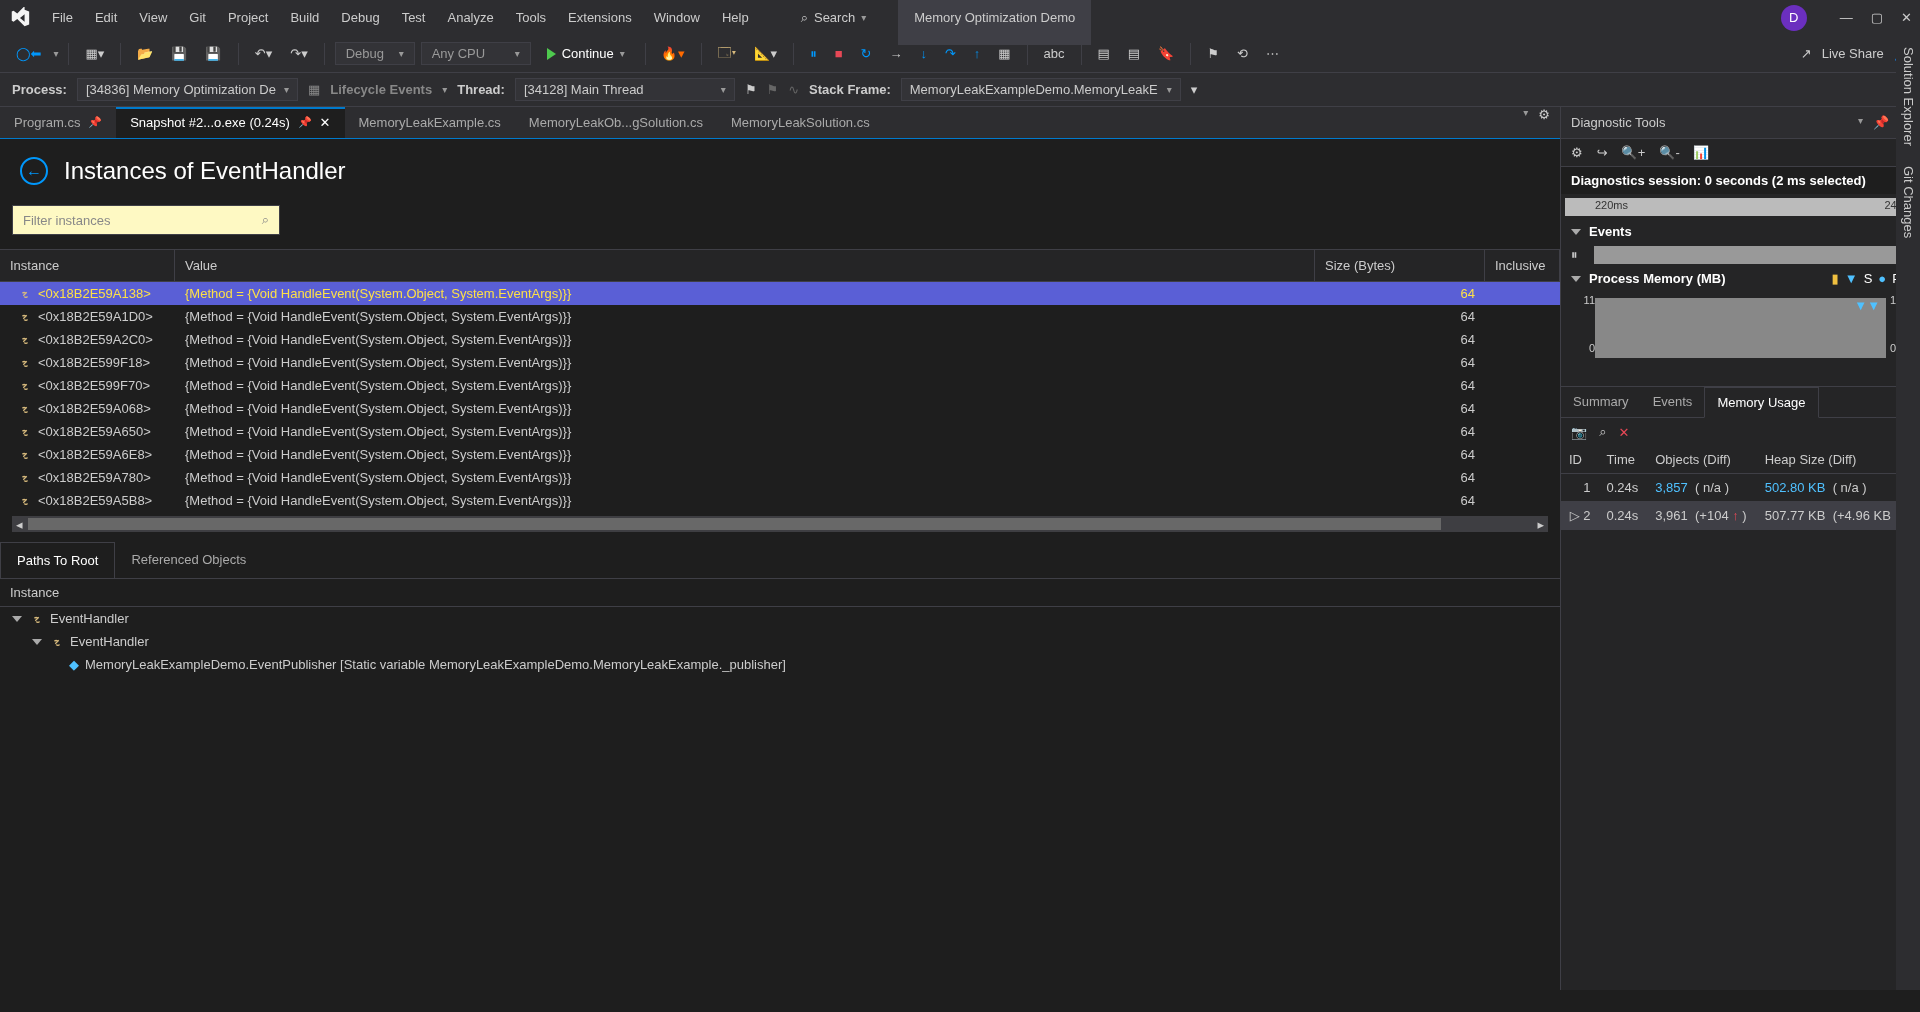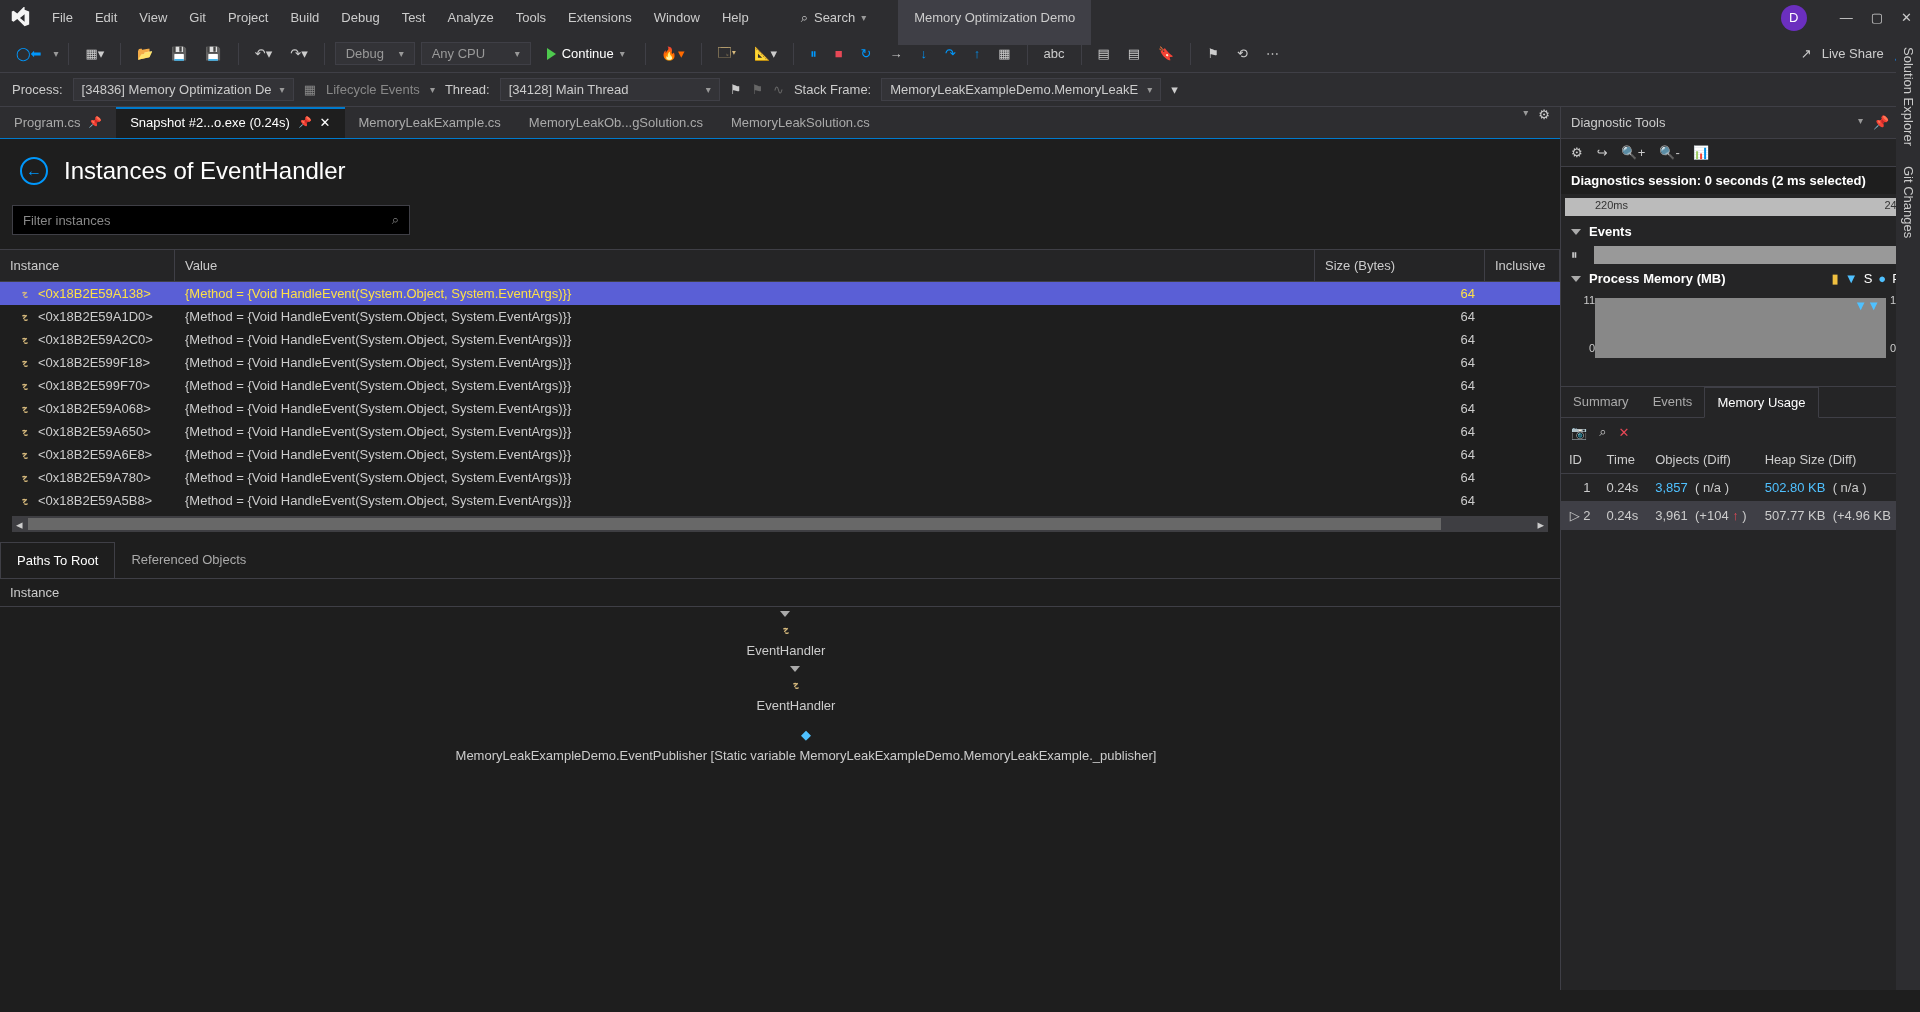--- a/index.html
+++ b/index.html
@@ -13,32 +13,32 @@
 .titlebar-right { margin-left: auto; display:flex; align-items:center; gap: 18px; }
 .avatar { width:26px; height:26px; border-radius:50%; background:#6b2fbf; display:flex; align-items:center; justify-content:center; color:#fff; }
 .win-ctrl { display:flex; gap:18px; margin-left:15px; }
 .toolbar { height: 38px; background: #2d2d30; border-bottom:1px solid #3f3f46; display:flex; align-items:center; padding: 0 10px; gap:6px; }
 .toolbar .sep { width:1px; height:22px; background:#3f3f46; margin:0 4px; }
 .tb-btn { padding:4px 6px; display:flex; align-items:center; gap:4px; color:#ccc; }
 .tb-combo { background:#333337; border:1px solid #3f3f46; padding:3px 10px; min-width:80px; display:flex; align-items:center; justify-content:space-between; gap:8px; color:#999; }
 .continue-btn { display:flex; align-items:center; gap:6px; padding:3px 10px; }
 .play-tri { width:0; height:0; border-left:9px solid #4ec94e; border-top:6px solid transparent; border-bottom:6px solid transparent; }
 .debugbar { height: 34px; background:#2d2d30; border-bottom:1px solid #3f3f46; display:flex; align-items:center; padding:0 12px; gap:10px; }
-.debugbar .lbl { color:#ccc; }
+.debugbar .lbl { color:#ccc;font-weight:bold; }
 .debug-combo { background:#333337; border:1px solid #3f3f46; padding:3px 8px; display:flex; align-items:center; gap:8px; min-width:220px; justify-content:space-between; }
 .body-row { display:flex; height: calc(1012px - 35px - 38px - 34px - 22px); }
 .editor-area { flex: 1; display:flex; flex-direction:column; min-width:0; }
 .tabstrip { display:flex; background:#2d2d30; border-bottom:1px solid #007acc; align-items:flex-start; }
 .tab { padding:8px 14px; color:#aaa; display:flex; align-items:center; gap:8px; }
 .tab.active { background:#1e1e1e; color:#fff; border-top:2px solid #007acc; padding-top:6px; }
 .tab .pin { font-size:11px; }
 .snapshot-header { padding: 18px 20px 14px 20px; display:flex; align-items:center; gap:16px; }
 .back-circle { width:28px; height:28px; border:2px solid #0097fb; border-radius:50%; display:flex; align-items:center; justify-content:center; color:#0097fb; font-size:16px; }
 .snap-title { font-size:24px; font-weight:400; color:#fff; }
-.filter-box { margin: 6px 20px 14px 12px; background:#000000; border:1px solid #3f3f46; width:398px; padding:6px 10px; display:flex; align-items:center; justify-content:space-between; color:#888; }
+.filter-box { margin: 6px 20px 14px 12px; background:#fef9c3; border:1px solid #3f3f46; width:268px; padding:6px 10px; display:flex; align-items:center; justify-content:space-between; color:#888; }
 .grid-header { display:flex; border-top:1px solid #3f3f46; border-bottom:1px solid #3f3f46; background:#252526; }
 .grid-header > div { padding:8px 10px; border-right:1px solid #3f3f46; }
 .gh-inst { width:175px; }
 .gh-val { flex:1; }
 .gh-size { width:170px; }
 .gh-inc { width:75px; border-right:none; }
 .grid-rows { overflow-y:auto; max-height: 260px; }
 .grow { display:flex; align-items:center; }
 .grow.sel { background:#5a5fd6; color:#fde047; }
 .grow .gc-inst { width:175px; padding:4px 6px 4px 18px; display:flex; align-items:center; gap:6px; }
@@ -46,21 +46,21 @@
 .grow .gc-size { width:170px; padding:4px 10px; text-align:right; }
 .grow .gc-inc { width:75px; }
 .link-icon { width:14px; height:14px; display:inline-flex; }
 .hscroll { height:16px; background:#3e3e42; margin:4px 12px 0 12px; position:relative; }
 .hscroll .thumb { position:absolute; left:16px; top:2px; height:12px; width:92%; background:#686868; }
 .paths-tabs { display:flex; margin-top:10px; border-bottom:1px solid #3f3f46; }
 .paths-tabs .ptab { padding:10px 16px; color:#aaa; }
 .paths-tabs .ptab.active { background:#1e1e1e; color:#fff; border:1px solid #3f3f46; border-bottom:none; }
 .paths-grid-header { display:flex; border-bottom:1px solid #3f3f46; }
 .paths-grid-header > div { padding:6px 10px; }
-.paths-rows .prow { display:flex; align-items:center; padding:4px 0 4px 8px; gap:6px;flex-direction:column; }
+.paths-rows .prow { display:flex; align-items:center; padding:4px 0 4px 8px; gap:6px; }
 .tree-tri { width:0; height:0; border-left:5px solid transparent; border-right:5px solid transparent; border-top:6px solid #aaa; margin-right:2px; }
 .right-panel { width:360px; border-left:1px solid #3f3f46; display:flex; flex-direction:column; background:#252526; }
 .rp-title { padding:8px 10px; display:flex; align-items:center; justify-content:space-between; border-bottom:1px solid #3f3f46; background:#2d2d30; }
 .rp-tools { padding:6px 10px; display:flex; gap:14px; border-bottom:1px solid #3f3f46; }
 .rp-session { padding:6px 10px; font-weight:600; color:#fff; background:#1e1e1e; }
 .timeline-box { background:#bbb; height:18px; margin:4px 4px; position:relative; }
 .timeline-label { position:absolute; top:1px; color:#333; font-size:11px; }
 .rp-section { padding:4px 10px; display:flex; align-items:center; gap:6px; color:#fff; font-weight:600; }
 .rp-track { background:#999; height:18px; margin:3px 10px; }
 .rp-mem { margin:4px 10px; }

